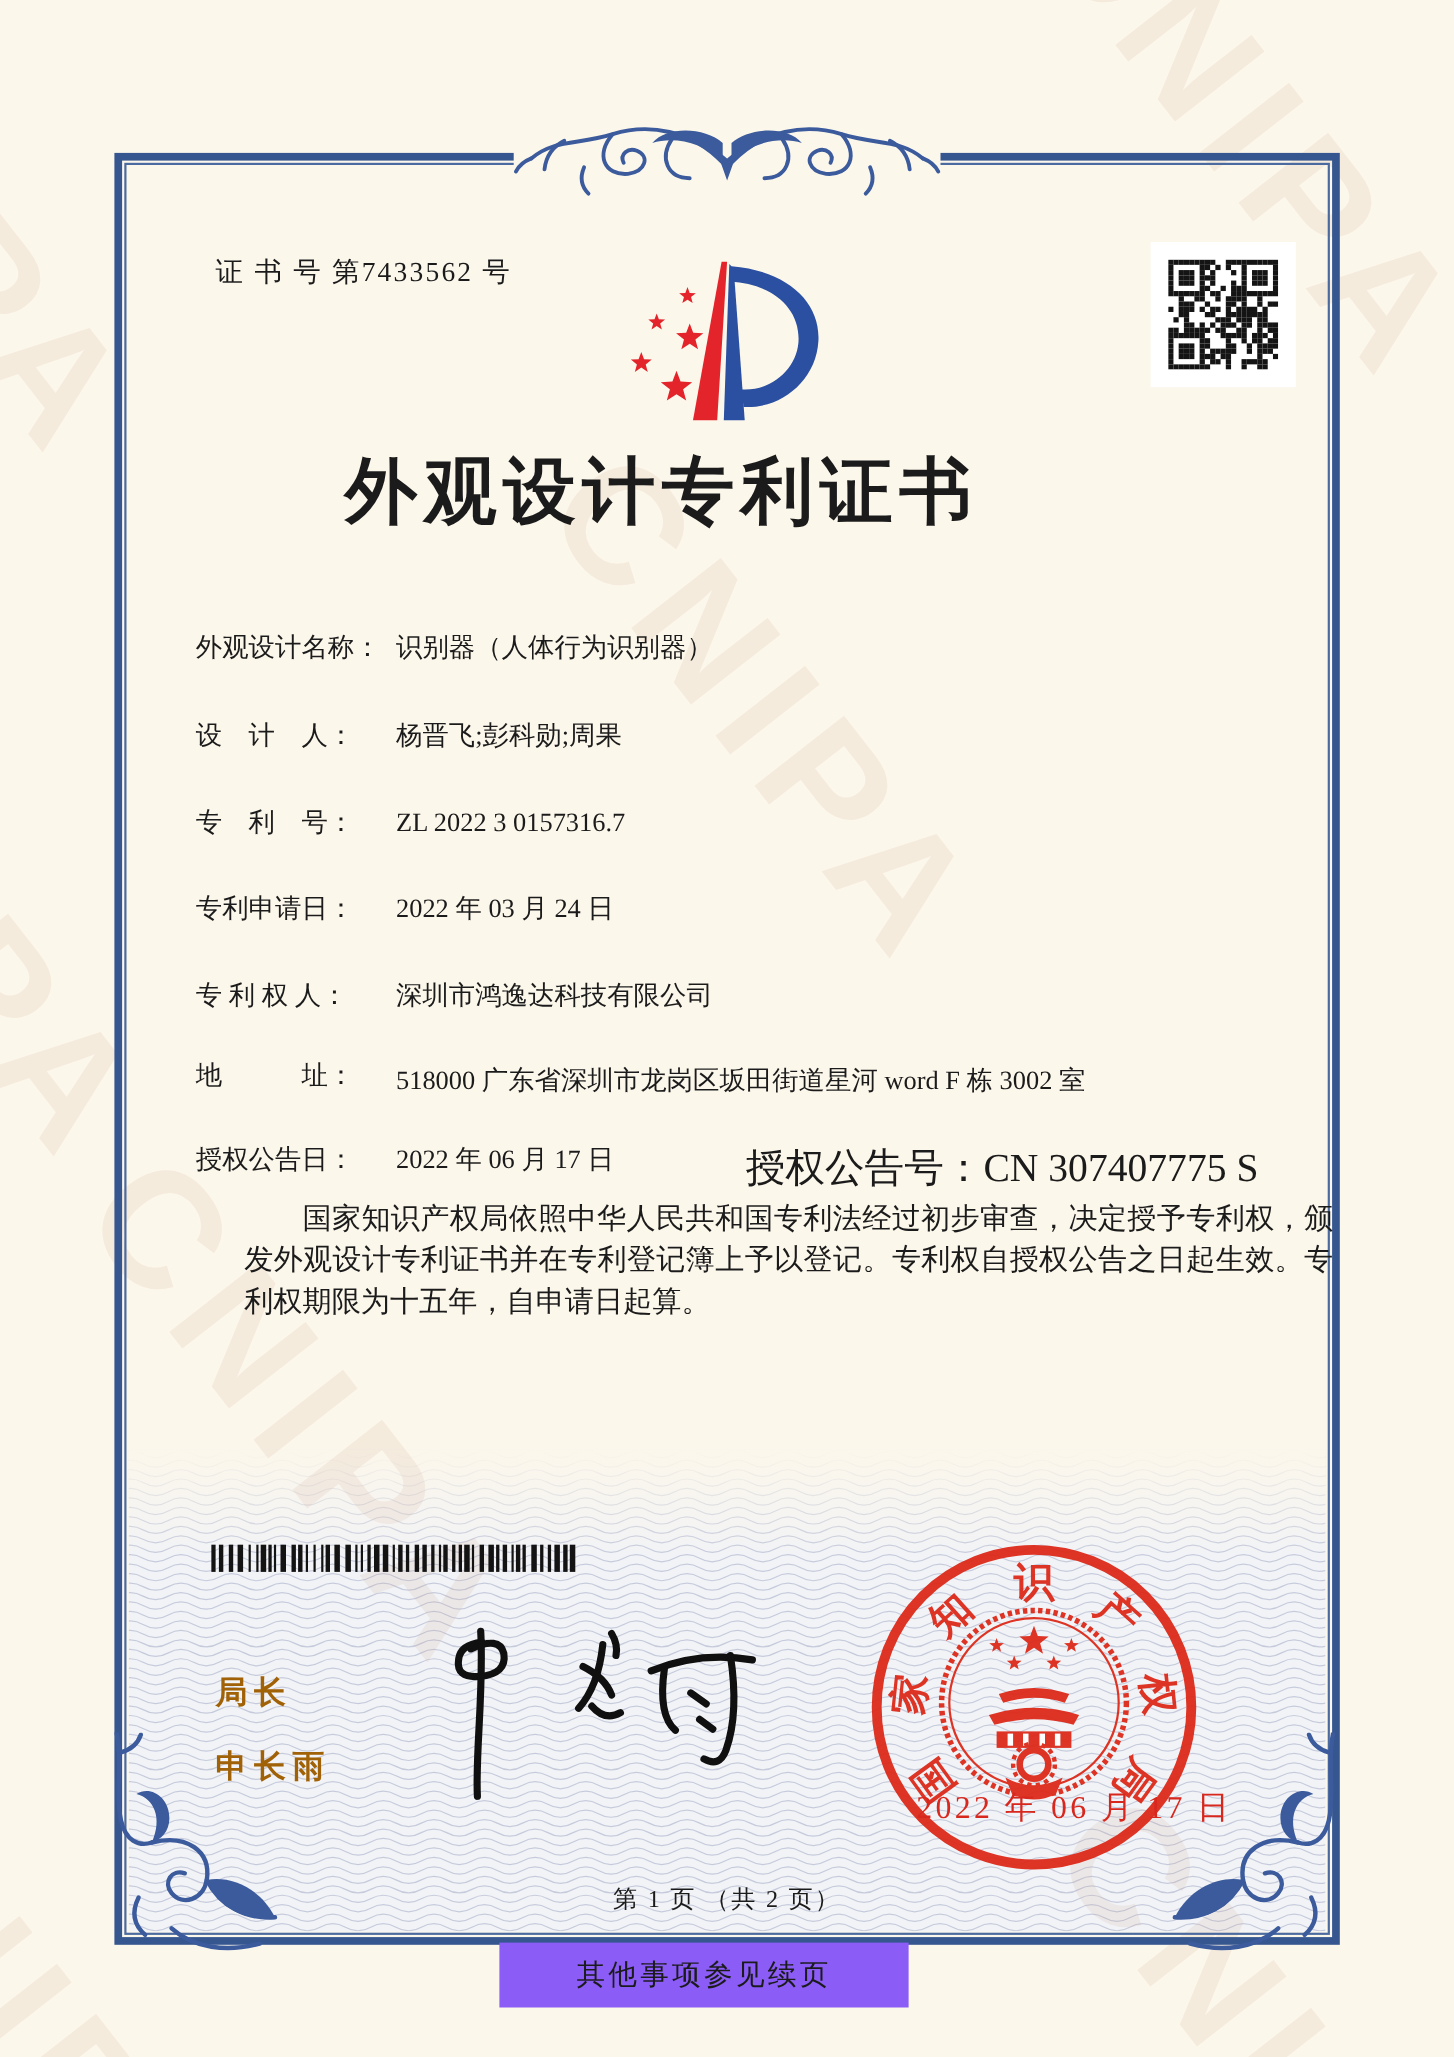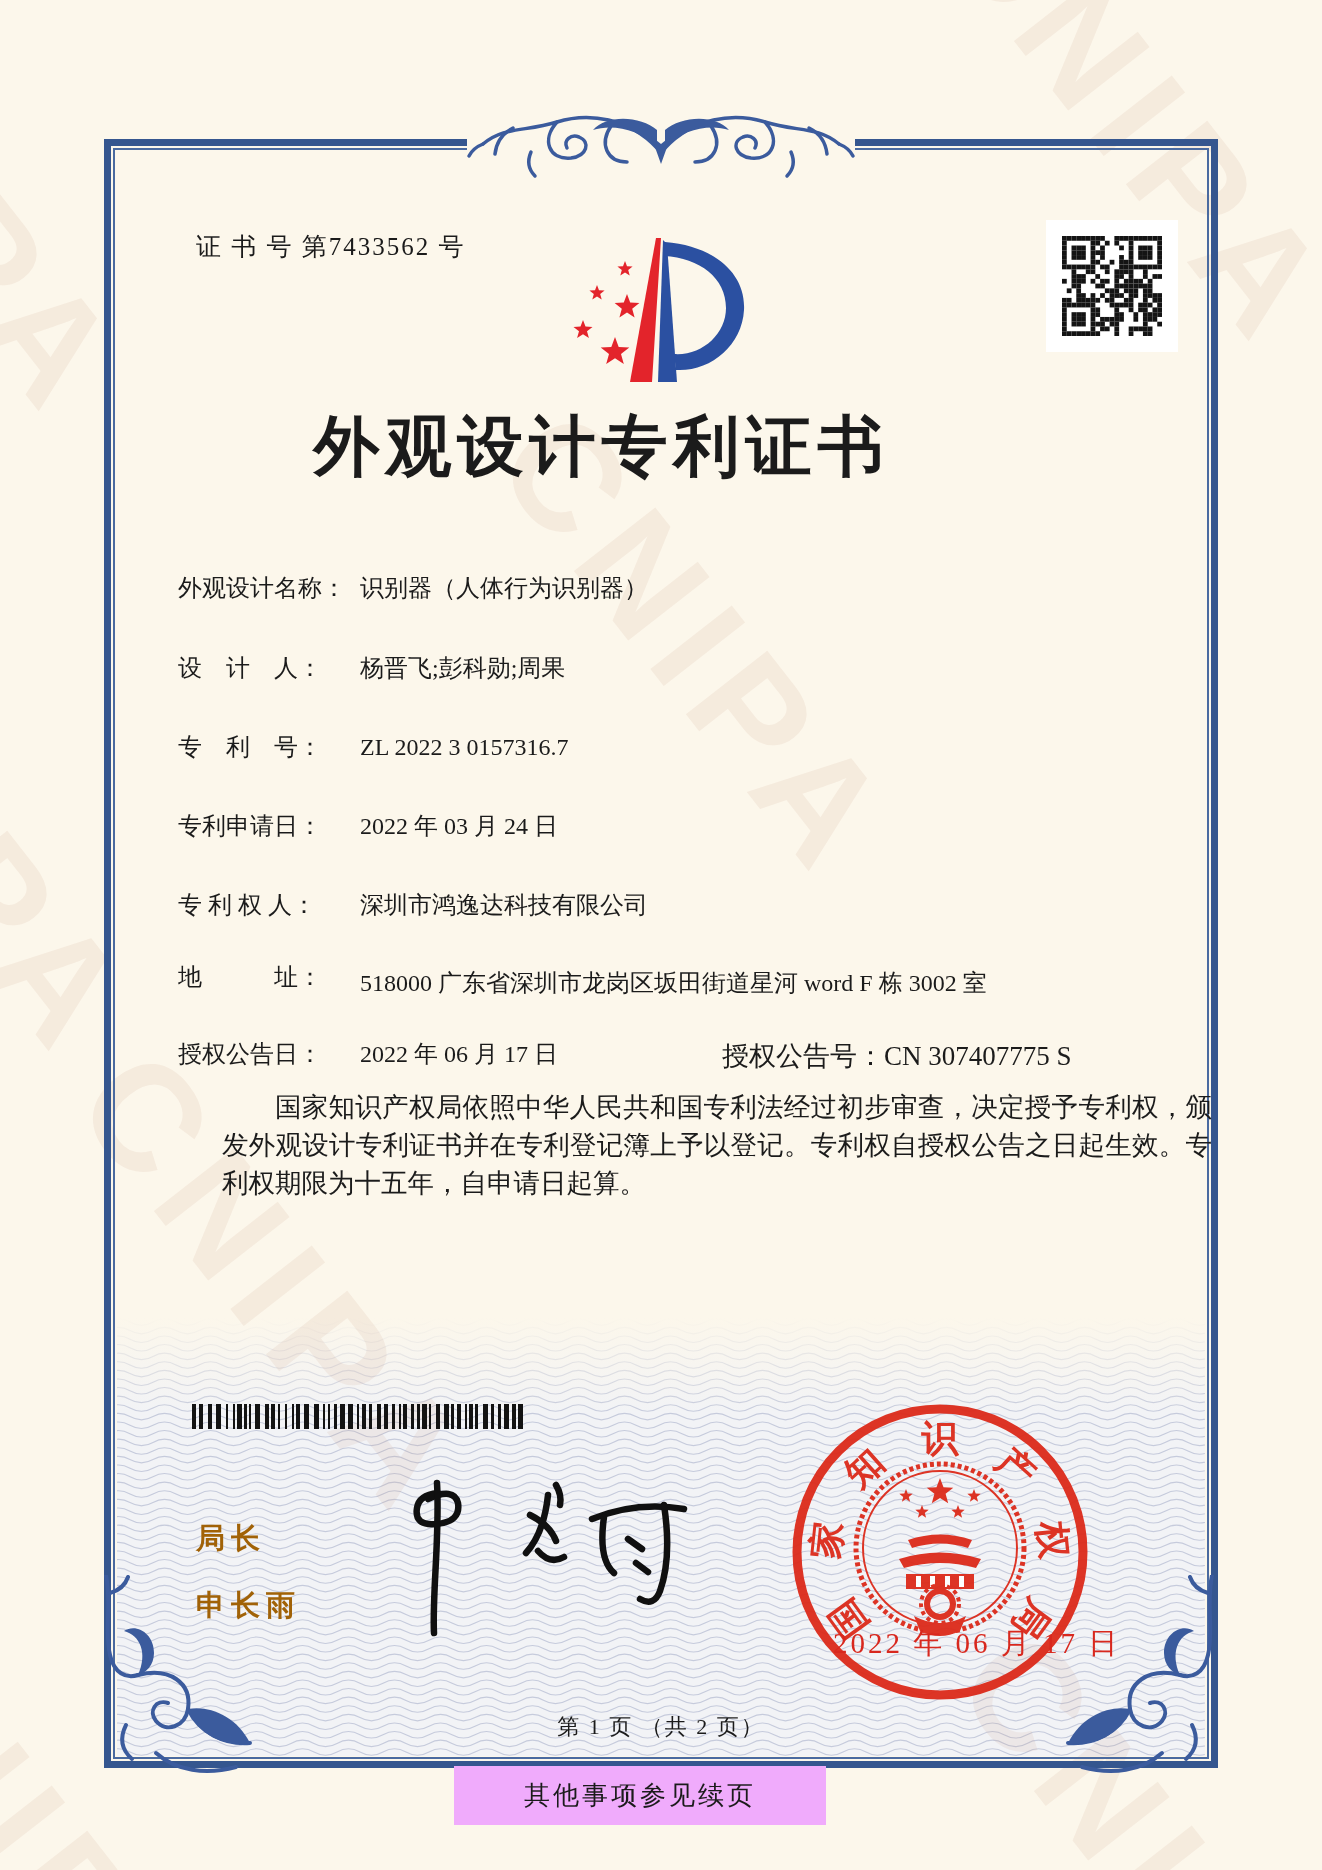--- a/index.html
+++ b/index.html
@@ -38,39 +38,39 @@
 
   .doc-title{
     left:104px;top:402px;width:995px;text-align:center;z-index:5;
     font-size:66px;font-weight:700;letter-spacing:6px;
   }
 
   
   .frow{left:178px;font-size:24px;z-index:5;white-space:nowrap;}
   .flabel{display:inline-block;width:182px;white-space:nowrap;}
   .addr .fvalue{display:inline-block;width:658px;white-space:normal;vertical-align:top;line-height:44px;}
-  .grant-no{left:722px;top:1038px;font-size:27px;z-index:5;white-space:nowrap;}
+  .grant-no{left:678px;top:1038px;font-size:36px;z-index:5;white-space:nowrap;}
 
   
   .paras{left:175px;top:1088px;width:990px;z-index:5;font-size:26.5px;line-height:38px;text-align:justify;margin-left:47px;}
   .paras p{margin:0;text-indent:2em;}
 
   
   .barcode{left:192px;top:1404px;z-index:6;}
   .officer{left:196px;z-index:6;font-family:"Liberation Sans","DejaVu Sans",sans-serif;
            font-size:29px;font-weight:600;letter-spacing:6px;color:#a16207;}
   .officer-title{top:1519px;}
   .officer-name{top:1586px;text-align:right;}
   .signature{left:380px;top:1455px;z-index:7;}
   .seal{left:780px;top:1392px;z-index:6;opacity:.95;}
   .seal-date{left:833px;top:1624px;z-index:8;color:#d8281e;font-size:29px;letter-spacing:3px;white-space:nowrap;}
   .page-indicator{left:104px;top:1712px;width:1114px;text-align:center;font-size:22px;letter-spacing:2px;z-index:6;}
 
   .note-wrap{left:70px;top:1766px;width:1140px;text-align:center;z-index:5;}
-  .note-band{display:inline-block;background:#f0abfc;padding:12px 70px;font-size:26px;letter-spacing:3px;}
+  .note-band{display:inline-block;background:#8b5cf6;padding:12px 70px;font-size:26px;letter-spacing:3px;}
 </style>
 </head>
 <body>
 
 <div class="abs wave-zone">
   <svg id="waves" width="1088" height="438" xmlns="http://www.w3.org/2000/svg">
       <path d="M-10 4.0 q11.5 -6.5 23 0 q11.5 6.5 23 0 q11.5 -6.5 23 0 q11.5 6.5 23 0 q11.5 -6.5 23 0 q11.5 6.5 23 0 q11.5 -6.5 23 0 q11.5 6.5 23 0 q11.5 -6.5 23 0 q11.5 6.5 23 0 q11.5 -6.5 23 0 q11.5 6.5 23 0 q11.5 -6.5 23 0 q11.5 6.5 23 0 q11.5 -6.5 23 0 q11.5 6.5 23 0 q11.5 -6.5 23 0 q11.5 6.5 23 0 q11.5 -6.5 23 0 q11.5 6.5 23 0 q11.5 -6.5 23 0 q11.5 6.5 23 0 q11.5 -6.5 23 0 q11.5 6.5 23 0 q11.5 -6.5 23 0 q11.5 6.5 23 0 q11.5 -6.5 23 0 q11.5 6.5 23 0 q11.5 -6.5 23 0 q11.5 6.5 23 0 q11.5 -6.5 23 0 q11.5 6.5 23 0 q11.5 -6.5 23 0 q11.5 6.5 23 0 q11.5 -6.5 23 0 q11.5 6.5 23 0 q11.5 -6.5 23 0 q11.5 6.5 23 0 q11.5 -6.5 23 0 q11.5 6.5 23 0 q11.5 -6.5 23 0 q11.5 6.5 23 0 q11.5 -6.5 23 0 q11.5 6.5 23 0 q11.5 -6.5 23 0 q11.5 6.5 23 0 q11.5 -6.5 23 0 q11.5 6.5 23 0 q11.5 -6.5 23 0 q11.5 6.5 23 0" fill="none" stroke="#c6cbdc" stroke-width="1.1"></path>
       <path d="M-10 12.6 q11.5 -6.5 23 0 q11.5 6.5 23 0 q11.5 -6.5 23 0 q11.5 6.5 23 0 q11.5 -6.5 23 0 q11.5 6.5 23 0 q11.5 -6.5 23 0 q11.5 6.5 23 0 q11.5 -6.5 23 0 q11.5 6.5 23 0 q11.5 -6.5 23 0 q11.5 6.5 23 0 q11.5 -6.5 23 0 q11.5 6.5 23 0 q11.5 -6.5 23 0 q11.5 6.5 23 0 q11.5 -6.5 23 0 q11.5 6.5 23 0 q11.5 -6.5 23 0 q11.5 6.5 23 0 q11.5 -6.5 23 0 q11.5 6.5 23 0 q11.5 -6.5 23 0 q11.5 6.5 23 0 q11.5 -6.5 23 0 q11.5 6.5 23 0 q11.5 -6.5 23 0 q11.5 6.5 23 0 q11.5 -6.5 23 0 q11.5 6.5 23 0 q11.5 -6.5 23 0 q11.5 6.5 23 0 q11.5 -6.5 23 0 q11.5 6.5 23 0 q11.5 -6.5 23 0 q11.5 6.5 23 0 q11.5 -6.5 23 0 q11.5 6.5 23 0 q11.5 -6.5 23 0 q11.5 6.5 23 0 q11.5 -6.5 23 0 q11.5 6.5 23 0 q11.5 -6.5 23 0 q11.5 6.5 23 0 q11.5 -6.5 23 0 q11.5 6.5 23 0 q11.5 -6.5 23 0 q11.5 6.5 23 0 q11.5 -6.5 23 0 q11.5 6.5 23 0" fill="none" stroke="#c6cbdc" stroke-width="1.1"></path>
       <path d="M-10 21.2 q11.5 -6.5 23 0 q11.5 6.5 23 0 q11.5 -6.5 23 0 q11.5 6.5 23 0 q11.5 -6.5 23 0 q11.5 6.5 23 0 q11.5 -6.5 23 0 q11.5 6.5 23 0 q11.5 -6.5 23 0 q11.5 6.5 23 0 q11.5 -6.5 23 0 q11.5 6.5 23 0 q11.5 -6.5 23 0 q11.5 6.5 23 0 q11.5 -6.5 23 0 q11.5 6.5 23 0 q11.5 -6.5 23 0 q11.5 6.5 23 0 q11.5 -6.5 23 0 q11.5 6.5 23 0 q11.5 -6.5 23 0 q11.5 6.5 23 0 q11.5 -6.5 23 0 q11.5 6.5 23 0 q11.5 -6.5 23 0 q11.5 6.5 23 0 q11.5 -6.5 23 0 q11.5 6.5 23 0 q11.5 -6.5 23 0 q11.5 6.5 23 0 q11.5 -6.5 23 0 q11.5 6.5 23 0 q11.5 -6.5 23 0 q11.5 6.5 23 0 q11.5 -6.5 23 0 q11.5 6.5 23 0 q11.5 -6.5 23 0 q11.5 6.5 23 0 q11.5 -6.5 23 0 q11.5 6.5 23 0 q11.5 -6.5 23 0 q11.5 6.5 23 0 q11.5 -6.5 23 0 q11.5 6.5 23 0 q11.5 -6.5 23 0 q11.5 6.5 23 0 q11.5 -6.5 23 0 q11.5 6.5 23 0 q11.5 -6.5 23 0 q11.5 6.5 23 0" fill="none" stroke="#c6cbdc" stroke-width="1.1"></path>
       <path d="M-10 29.8 q11.5 -6.5 23 0 q11.5 6.5 23 0 q11.5 -6.5 23 0 q11.5 6.5 23 0 q11.5 -6.5 23 0 q11.5 6.5 23 0 q11.5 -6.5 23 0 q11.5 6.5 23 0 q11.5 -6.5 23 0 q11.5 6.5 23 0 q11.5 -6.5 23 0 q11.5 6.5 23 0 q11.5 -6.5 23 0 q11.5 6.5 23 0 q11.5 -6.5 23 0 q11.5 6.5 23 0 q11.5 -6.5 23 0 q11.5 6.5 23 0 q11.5 -6.5 23 0 q11.5 6.5 23 0 q11.5 -6.5 23 0 q11.5 6.5 23 0 q11.5 -6.5 23 0 q11.5 6.5 23 0 q11.5 -6.5 23 0 q11.5 6.5 23 0 q11.5 -6.5 23 0 q11.5 6.5 23 0 q11.5 -6.5 23 0 q11.5 6.5 23 0 q11.5 -6.5 23 0 q11.5 6.5 23 0 q11.5 -6.5 23 0 q11.5 6.5 23 0 q11.5 -6.5 23 0 q11.5 6.5 23 0 q11.5 -6.5 23 0 q11.5 6.5 23 0 q11.5 -6.5 23 0 q11.5 6.5 23 0 q11.5 -6.5 23 0 q11.5 6.5 23 0 q11.5 -6.5 23 0 q11.5 6.5 23 0 q11.5 -6.5 23 0 q11.5 6.5 23 0 q11.5 -6.5 23 0 q11.5 6.5 23 0 q11.5 -6.5 23 0 q11.5 6.5 23 0" fill="none" stroke="#c6cbdc" stroke-width="1.1"></path>

